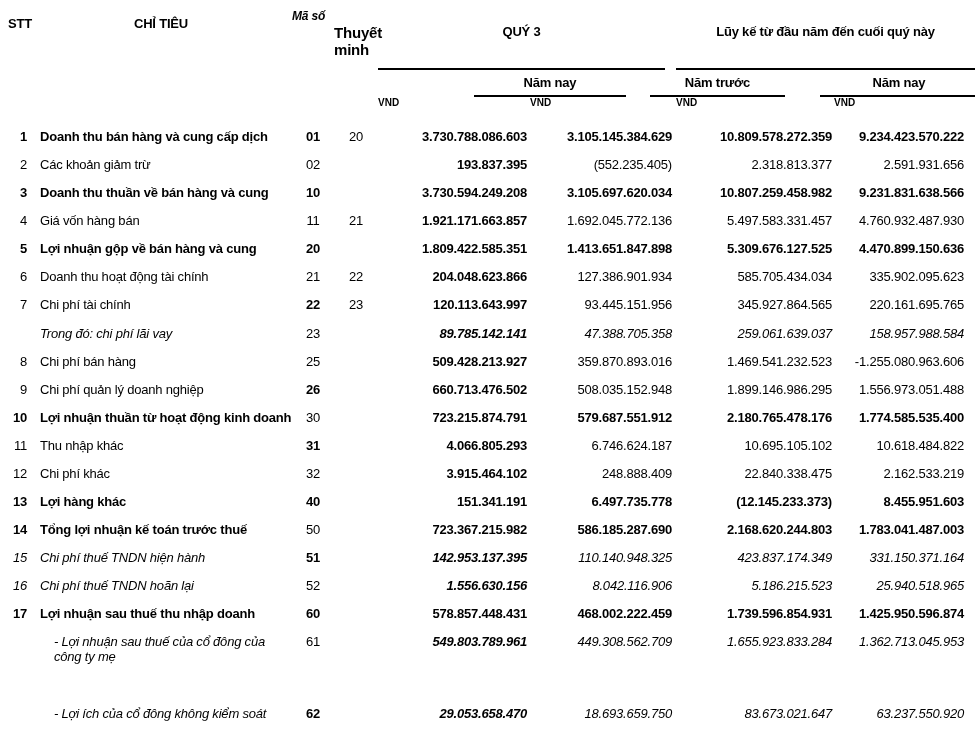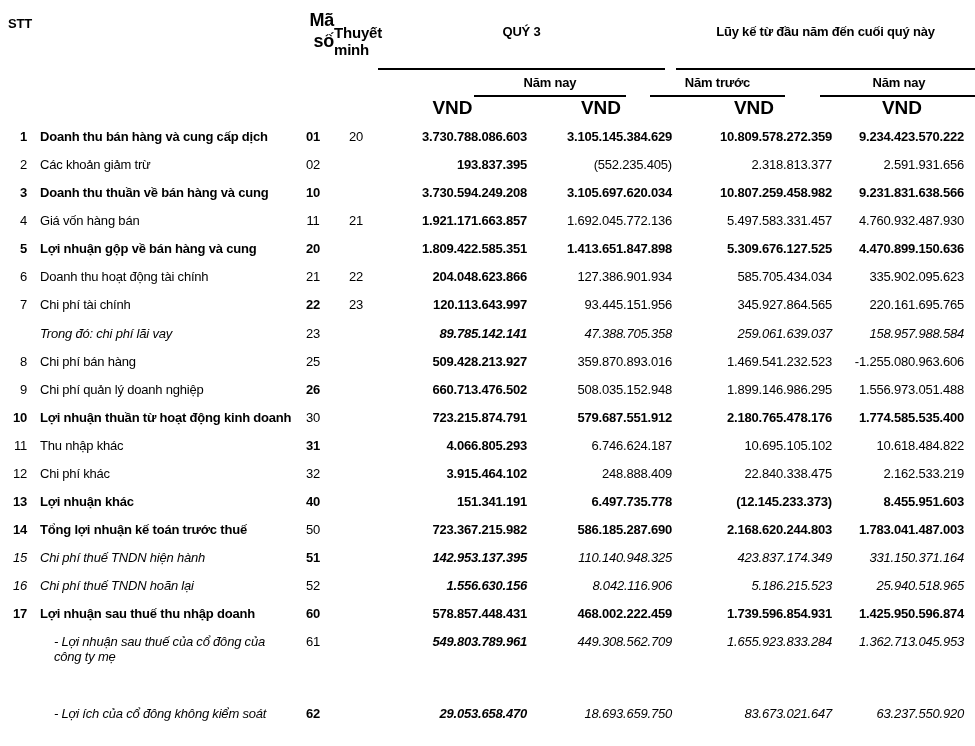--- a/index.html
+++ b/index.html
@@ -13,32 +13,32 @@
   .grid{
     display:grid;
     grid-template-columns:30px 262px 42px 44px 152px 146px 158px 141px;
     width:975px;
   }
   
   .hdr-top{height:64px;}
   .h{font-weight:700;font-size:13px;letter-spacing:-0.2px;}
   .stt-h{grid-column:1 / span 1;padding:10px 0 0 8px;}
   .ct-h{grid-column:2;text-align:center;padding-top:10px;}
-  .ms-h{grid-column:3;text-align:right;padding-top:4px;line-height:1.15;font-size:18px;}
+  .ms-h{grid-column:3;text-align:left;padding-top:4px;line-height:1.15;font-size:12px;font-style:italic;}
   .tm-h{grid-column:4;text-align:left;padding-top:18px;line-height:1.15;font-size:15px;}
   .g1{grid-column:5 / span 2;text-align:center;padding-top:18px;border-bottom:2px solid #000;margin-right:11px;}
   .g2{grid-column:7 / span 2;text-align:center;padding-top:18px;border-bottom:2px solid #000;}
   .hdr-sub{height:27px;gap:24px;}
   .sub{font-weight:700;font-size:13px;text-align:center;padding-top:5px;border-bottom:2px solid #000;letter-spacing:-0.2px;}
   .s5{grid-column:5;}
   .s6{grid-column:6;margin-right:11px;}
   .s7{grid-column:7;}
   .s8{grid-column:8;}
   .hdr-vnd{height:26px;}
-  .vnd{font-weight:700;font-size:19px;text-align:center;}
+  .vnd{font-weight:700;font-size:10px;text-align:left;}
   .u5{grid-column:5;padding-right:3px;}
   .u6{grid-column:6;padding-right:4px;}
   .u7{grid-column:7;padding-right:2px;}
   .u8{grid-column:8;padding-right:5px;}
   
   .row{display:contents;}
   .c{
     font-size:13px;letter-spacing:-0.2px;line-height:1.16;
     padding-top:6px;padding-bottom:7px;
   }
@@ -57,20 +57,21 @@
   .i .cell-stt,.i .cell-label,.i .v1,.i .v2,.i .v3,.i .v4{font-style:italic;}
   .gap > .c{padding-top:34px;}
 </style>
 </head>
 <body>
 
 <div class="sheet">
 
   <div class="grid hdr-top">
     <div class="h stt-h">STT</div>
+    <div class="h ct-h">CHỈ TIÊU</div>
     <div class="h ms-h">Mã số</div>
     <div class="h tm-h">Thuyết minh</div>
     <div class="h g1">QUÝ 3</div>
     <div class="h g2">Lũy kế từ đầu năm đến cuối quý này</div>
   </div>
 
   <div class="grid hdr-sub">
     <div class="sub s5">Năm nay</div>
     <div class="sub s6">Năm trước</div>
     <div class="sub s7">Năm nay</div>
@@ -91,21 +92,21 @@
       <div class="row"><div class="c cell-stt">4</div><div class="c cell-label">Giá vốn hàng bán</div><div class="c cell-code">11</div><div class="c cell-note">21</div><div class="c v v1">1.921.171.663.857</div><div class="c v v2">1.692.045.772.136</div><div class="c v v3">5.497.583.331.457</div><div class="c v v4">4.760.932.487.930</div></div>
       <div class="row b cb"><div class="c cell-stt">5</div><div class="c cell-label">Lợi nhuận gộp về bán hàng và cung</div><div class="c cell-code">20</div><div class="c cell-note"></div><div class="c v v1">1.809.422.585.351</div><div class="c v v2">1.413.651.847.898</div><div class="c v v3">5.309.676.127.525</div><div class="c v v4">4.470.899.150.636</div></div>
       <div class="row"><div class="c cell-stt">6</div><div class="c cell-label">Doanh thu hoạt động tài chính</div><div class="c cell-code">21</div><div class="c cell-note">22</div><div class="c v v1">204.048.623.866</div><div class="c v v2">127.386.901.934</div><div class="c v v3">585.705.434.034</div><div class="c v v4">335.902.095.623</div></div>
       <div class="row cb"><div class="c cell-stt">7</div><div class="c cell-label">Chi phí tài chính</div><div class="c cell-code">22</div><div class="c cell-note">23</div><div class="c v v1">120.113.643.997</div><div class="c v v2">93.445.151.956</div><div class="c v v3">345.927.864.565</div><div class="c v v4">220.161.695.765</div></div>
       <div class="row i"><div class="c cell-stt"></div><div class="c cell-label">Trong đó: chi phí lãi vay</div><div class="c cell-code">23</div><div class="c cell-note"></div><div class="c v v1">89.785.142.141</div><div class="c v v2">47.388.705.358</div><div class="c v v3">259.061.639.037</div><div class="c v v4">158.957.988.584</div></div>
       <div class="row"><div class="c cell-stt">8</div><div class="c cell-label">Chi phí bán hàng</div><div class="c cell-code">25</div><div class="c cell-note"></div><div class="c v v1">509.428.213.927</div><div class="c v v2">359.870.893.016</div><div class="c v v3">1.469.541.232.523</div><div class="c v v4">-1.255.080.963.606</div></div>
       <div class="row cb"><div class="c cell-stt">9</div><div class="c cell-label">Chi phí quản lý doanh nghiệp</div><div class="c cell-code">26</div><div class="c cell-note"></div><div class="c v v1">660.713.476.502</div><div class="c v v2">508.035.152.948</div><div class="c v v3">1.899.146.986.295</div><div class="c v v4">1.556.973.051.488</div></div>
       <div class="row b"><div class="c cell-stt">10</div><div class="c cell-label">Lợi nhuận thuần từ hoạt động kinh doanh</div><div class="c cell-code">30</div><div class="c cell-note"></div><div class="c v v1">723.215.874.791</div><div class="c v v2">579.687.551.912</div><div class="c v v3">2.180.765.478.176</div><div class="c v v4">1.774.585.535.400</div></div>
       <div class="row cb"><div class="c cell-stt">11</div><div class="c cell-label">Thu nhập khác</div><div class="c cell-code">31</div><div class="c cell-note"></div><div class="c v v1">4.066.805.293</div><div class="c v v2">6.746.624.187</div><div class="c v v3">10.695.105.102</div><div class="c v v4">10.618.484.822</div></div>
       <div class="row"><div class="c cell-stt">12</div><div class="c cell-label">Chi phí khác</div><div class="c cell-code">32</div><div class="c cell-note"></div><div class="c v v1">3.915.464.102</div><div class="c v v2">248.888.409</div><div class="c v v3">22.840.338.475</div><div class="c v v4">2.162.533.219</div></div>
-      <div class="row b cb"><div class="c cell-stt">13</div><div class="c cell-label">Lợi nhuận khác</div><div class="c cell-code">40</div><div class="c cell-note"></div><div class="c v v1">151.341.191</div><div class="c v v2">6.497.735.778</div><div class="c v v3">(12.145.233.373)</div><div class="c v v4">8.455.951.603</div></div>
+      <div class="row b cb"><div class="c cell-stt">13</div><div class="c cell-label">Lợi hàng khác</div><div class="c cell-code">40</div><div class="c cell-note"></div><div class="c v v1">151.341.191</div><div class="c v v2">6.497.735.778</div><div class="c v v3">(12.145.233.373)</div><div class="c v v4">8.455.951.603</div></div>
       <div class="row b"><div class="c cell-stt">14</div><div class="c cell-label">Tổng lợi nhuận kế toán trước thuế</div><div class="c cell-code">50</div><div class="c cell-note"></div><div class="c v v1">723.367.215.982</div><div class="c v v2">586.185.287.690</div><div class="c v v3">2.168.620.244.803</div><div class="c v v4">1.783.041.487.003</div></div>
       <div class="row i cb"><div class="c cell-stt">15</div><div class="c cell-label">Chi phí thuế TNDN hiện hành</div><div class="c cell-code">51</div><div class="c cell-note"></div><div class="c v v1">142.953.137.395</div><div class="c v v2">110.140.948.325</div><div class="c v v3">423.837.174.349</div><div class="c v v4">331.150.371.164</div></div>
       <div class="row i"><div class="c cell-stt">16</div><div class="c cell-label">Chi phí thuế TNDN hoãn lại</div><div class="c cell-code">52</div><div class="c cell-note"></div><div class="c v v1">1.556.630.156</div><div class="c v v2">8.042.116.906</div><div class="c v v3">5.186.215.523</div><div class="c v v4">25.940.518.965</div></div>
       <div class="row b cb"><div class="c cell-stt">17</div><div class="c cell-label">Lợi nhuận sau thuế thu nhập doanh</div><div class="c cell-code">60</div><div class="c cell-note"></div><div class="c v v1">578.857.448.431</div><div class="c v v2">468.002.222.459</div><div class="c v v3">1.739.596.854.931</div><div class="c v v4">1.425.950.596.874</div></div>
       <div class="row i ind"><div class="c cell-stt"></div><div class="c cell-label">- Lợi nhuận sau thuế của cổ đông của công ty mẹ</div><div class="c cell-code">61</div><div class="c cell-note"></div><div class="c v v1">549.803.789.961</div><div class="c v v2">449.308.562.709</div><div class="c v v3">1.655.923.833.284</div><div class="c v v4">1.362.713.045.953</div></div>
       <div class="row i cb ind gap"><div class="c cell-stt"></div><div class="c cell-label">- Lợi ích của cổ đông không kiểm soát</div><div class="c cell-code">62</div><div class="c cell-note"></div><div class="c v v1">29.053.658.470</div><div class="c v v2">18.693.659.750</div><div class="c v v3">83.673.021.647</div><div class="c v v4">63.237.550.920</div></div>
     </div>
 
 </div>
 

